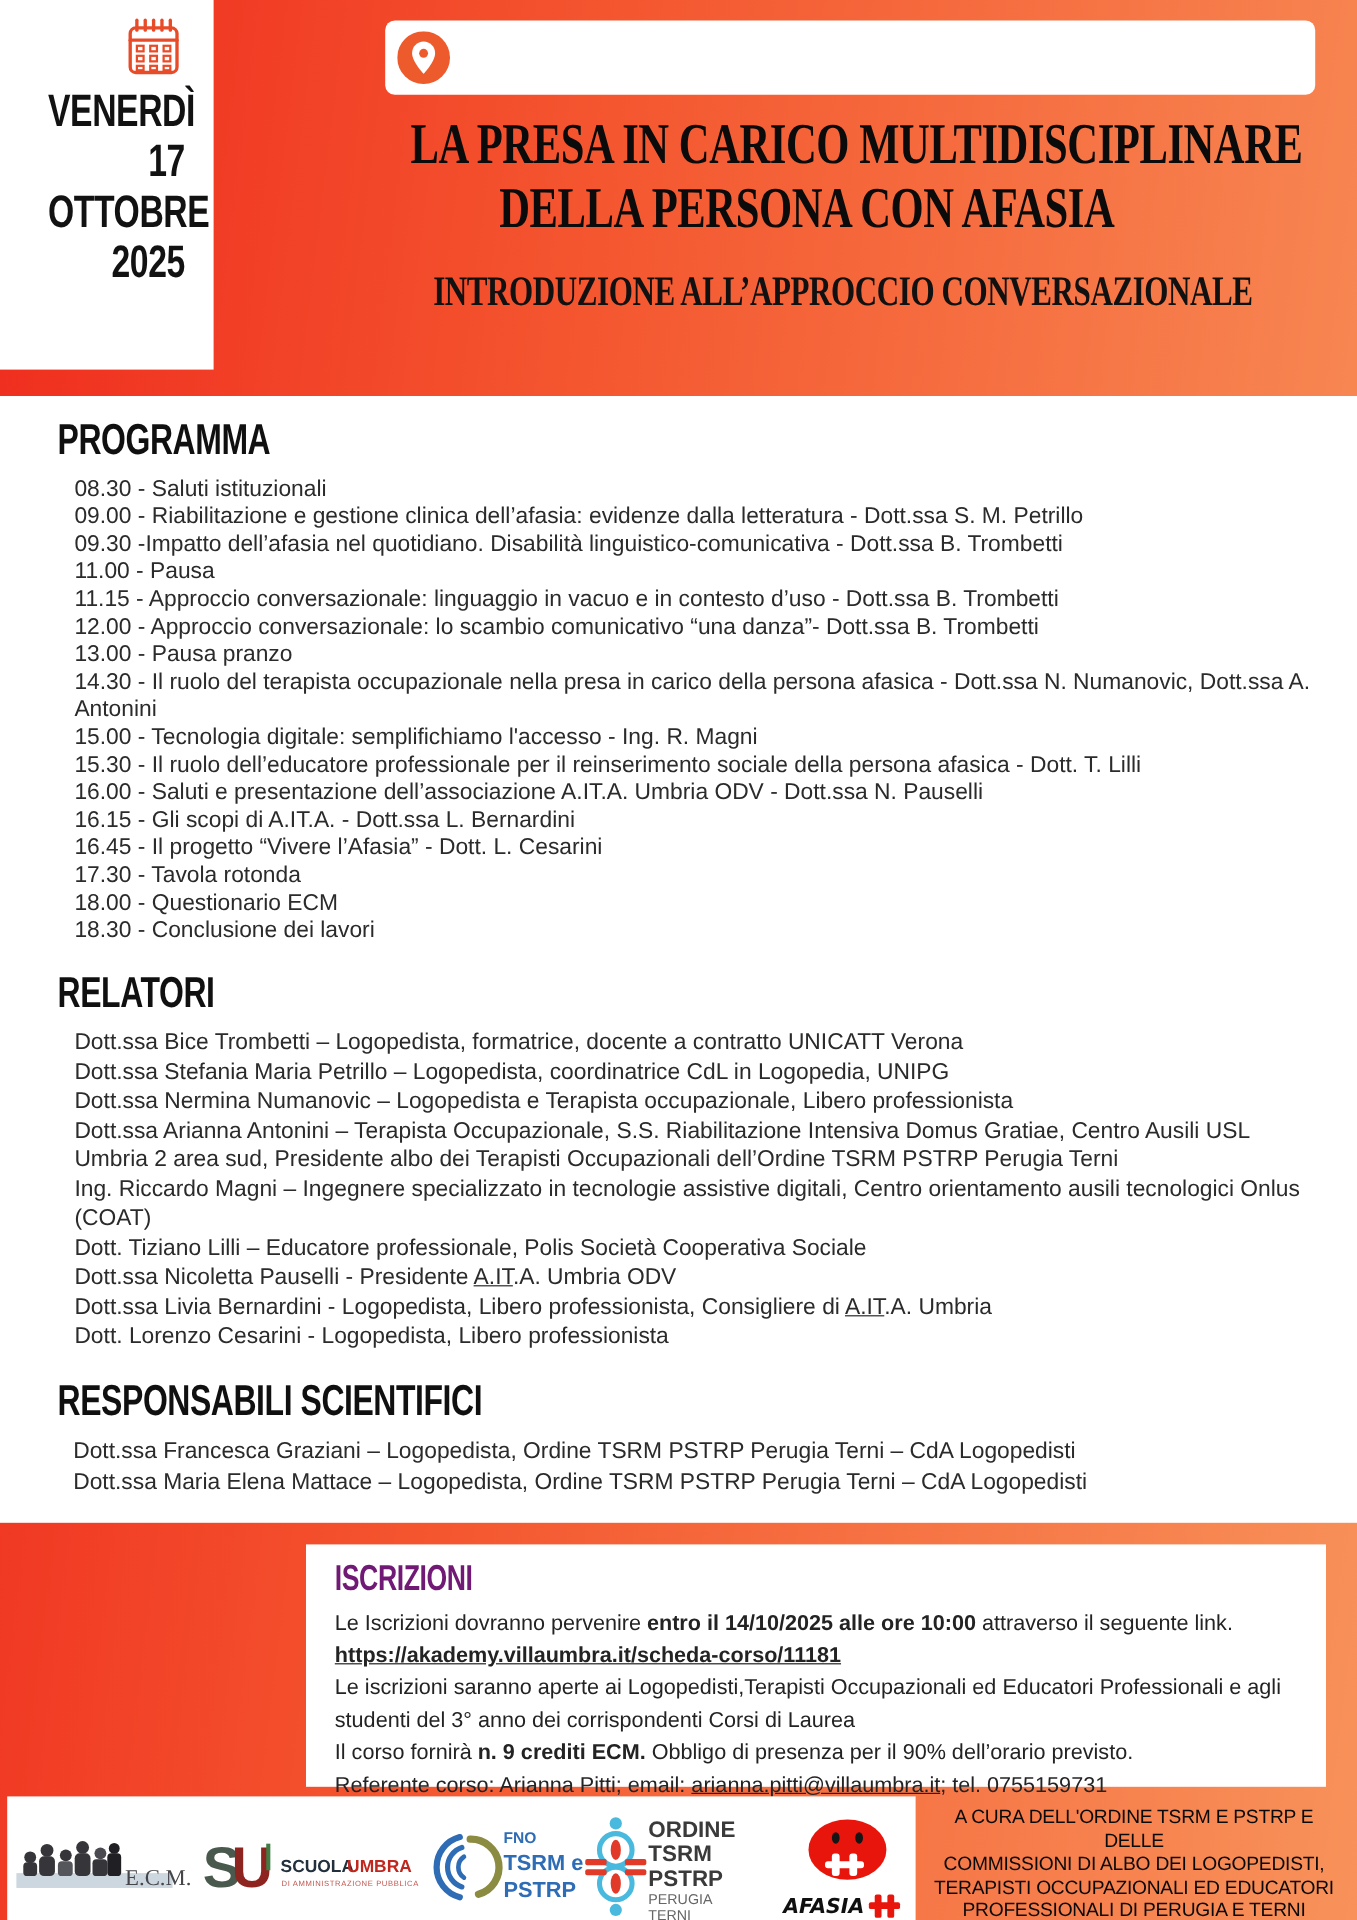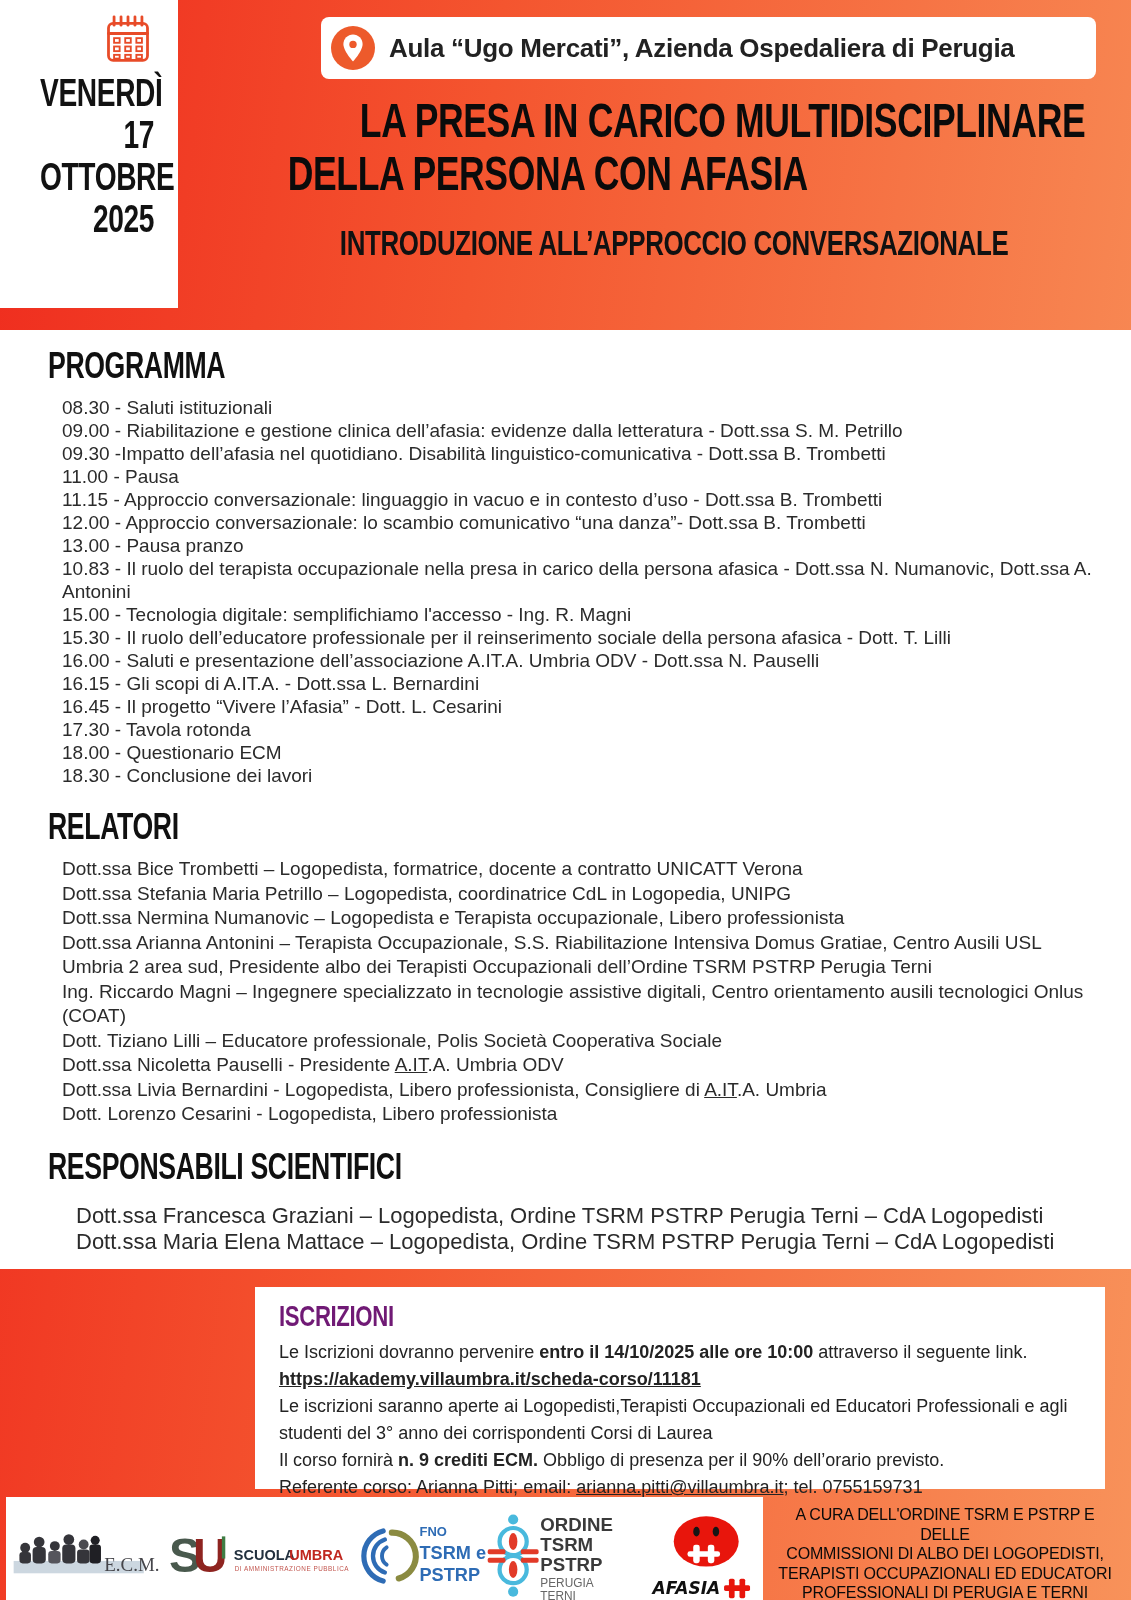--- a/index.html
+++ b/index.html
@@ -16,31 +16,31 @@
 
   
   .header{position:relative;height:330px;}
   .date-box{position:absolute;left:0;top:0;width:178px;height:308px;background:#ffffff;
     box-sizing:border-box;padding:14px 24px 0 0;text-align:right;}
   .cal-wrap{display:flex;justify-content:flex-end;margin-bottom:6px;}
   .date-lines{font-weight:800;font-size:38px;line-height:42px;color:#121212;}
   .loc-bar{position:absolute;left:321px;top:17px;width:775px;height:62px;background:#ffffff;
     border-radius:8px;display:flex;align-items:center;gap:14px;box-sizing:border-box;padding-left:10px;}
   .loc-label{font-weight:700;font-size:26px;color:#222222;letter-spacing:-0.3px;}
-  .title-block{position:absolute;right:46px;top:94px;text-align:left;color:#0b0b0b;}
+  .title-block{position:absolute;right:46px;top:94px;text-align:center;color:#0b0b0b;font-family:Liberation Serif, serif;}
   .title-line{font-size:48px;font-weight:800;line-height:53px;white-space:nowrap;}
   .subtitle{font-size:35px;font-weight:800;line-height:38px;margin-top:24px;white-space:nowrap;color:#111;}
 
   
   .body-white{position:relative;height:939px;background:#ffffff;box-sizing:border-box;
     padding:16px 36px 0 48px;color:#2b2b2b;}
   .sec-heading{margin:0 0 10px 0;font-size:36px;font-weight:800;line-height:40px;color:#101010;}
   .plist{list-style:none;margin:0 0 20px 0;padding:0 0 0 14px;font-size:19px;line-height:23px;}
   .rlist{list-style:none;margin:0 0 20px 0;padding:0 0 0 14px;font-size:19px;line-height:24.5px;}
-  .rlist2{list-style:none;margin:16px;padding:0 0 0 12px;font-size:22px;line-height:26px;}
+  .rlist2{list-style:none;margin:1px;padding:0 0 0 12px;font-size:19px;line-height:26px;}
   .u{text-decoration:underline;}
 
   
   .footer{position:relative;height:352px;}
   .iscr-card{position:absolute;left:255px;top:18px;width:850px;height:202px;background:#ffffff;
     box-sizing:border-box;padding:12px 24px 0 24px;color:#232323;}
   .iscr-heading{margin:0 0 6px 0;font-size:30px;font-weight:800;line-height:34px;color:#701a75;}
   .iscr-text{font-size:18px;line-height:27px;}
   .iscr-text .b{font-weight:800;}
   .link-line{font-weight:800;}
@@ -88,21 +88,20 @@
         <span class="cond cond-r" style="display:block;">2025</span>
       </div>
     </div>
 
     <div class="loc-bar">
       <svg width="44" height="44" viewBox="0 0 44 44">
         <circle cx="22" cy="22" r="22" fill="#ed5a2b"></circle>
         <path fill="#ffffff" d="M22 8.5c-5.3 0-9.6 4.3-9.6 9.6C12.4 25.3 22 35.5 22 35.5s9.6-10.2 9.6-17.4C31.6 12.8 27.3 8.5 22 8.5z"></path>
         <circle cx="22" cy="18.4" r="3.7" fill="#ed5a2b"></circle>
       </svg>
-      <span class="loc-label">Aula “Ugo Mercati”, Azienda Ospedaliera di Perugia</span>
     </div>
 
     <div class="title-block">
       <div class="title-line">
         <span class="cond cond-r">LA PRESA IN CARICO MULTIDISCIPLINARE</span>
       </div>
       <div class="title-line">
         <span class="cond cond-r">DELLA PERSONA CON AFASIA</span>
       </div>
       <div class="subtitle">
@@ -117,21 +116,21 @@
       <span class="cond">PROGRAMMA</span>
     </h2>
     <ul class="plist">
       <li>08.30 - Saluti istituzionali</li>
       <li>09.00 - Riabilitazione e gestione clinica dell’afasia: evidenze dalla letteratura - Dott.ssa S. M. Petrillo</li>
       <li>09.30 -Impatto dell’afasia nel quotidiano. Disabilità linguistico-comunicativa - Dott.ssa B. Trombetti</li>
       <li>11.00 - Pausa</li>
       <li>11.15 - Approccio conversazionale: linguaggio in vacuo e in contesto d’uso - Dott.ssa B. Trombetti</li>
       <li>12.00 - Approccio conversazionale: lo scambio comunicativo “una danza”- Dott.ssa B. Trombetti</li>
       <li>13.00 - Pausa pranzo</li>
-      <li>10.83 - Il ruolo del terapista occupazionale nella presa in carico della persona afasica - Dott.ssa N. Numanovic, Dott.ssa A. Antonini</li>
+      <li>14.30 - Il ruolo del terapista occupazionale nella presa in carico della persona afasica - Dott.ssa N. Numanovic, Dott.ssa A. Antonini</li>
       <li>15.00 - Tecnologia digitale: semplifichiamo l'accesso - Ing. R. Magni</li>
       <li>15.30 - Il ruolo dell’educatore professionale per il reinserimento sociale della persona afasica - Dott. T. Lilli</li>
       <li>16.00 - Saluti e presentazione dell’associazione A.IT.A. Umbria ODV - Dott.ssa N. Pauselli</li>
       <li>16.15  - Gli scopi di A.IT.A. - Dott.ssa L. Bernardini</li>
       <li>16.45 - Il progetto “Vivere l’Afasia” - Dott. L. Cesarini</li>
       <li>17.30  - Tavola rotonda</li>
       <li>18.00  - Questionario ECM</li>
       <li>18.30 - Conclusione dei lavori</li>
     </ul>
 

